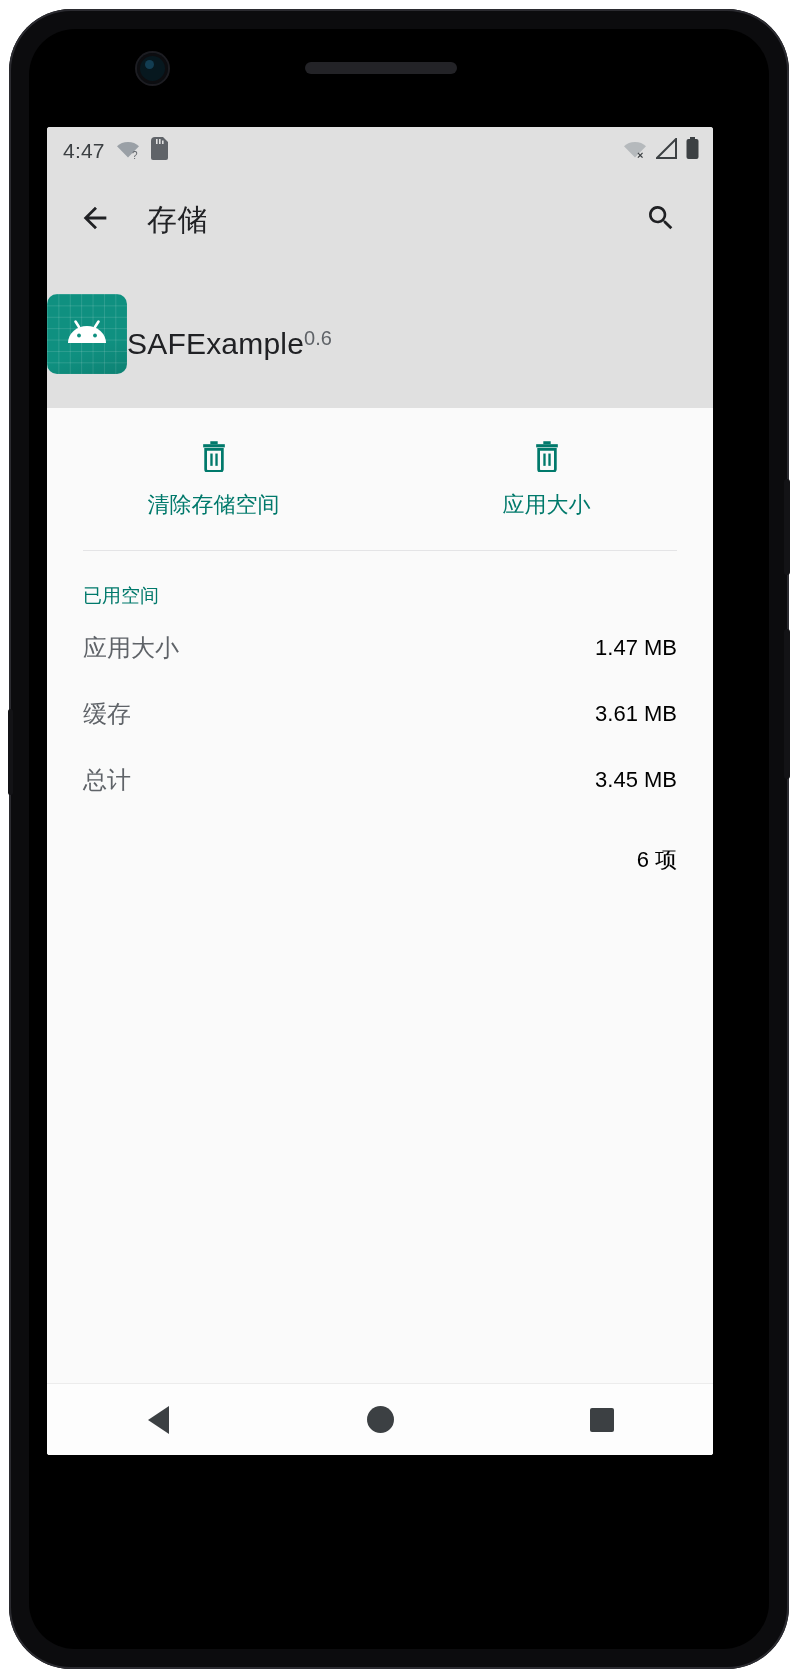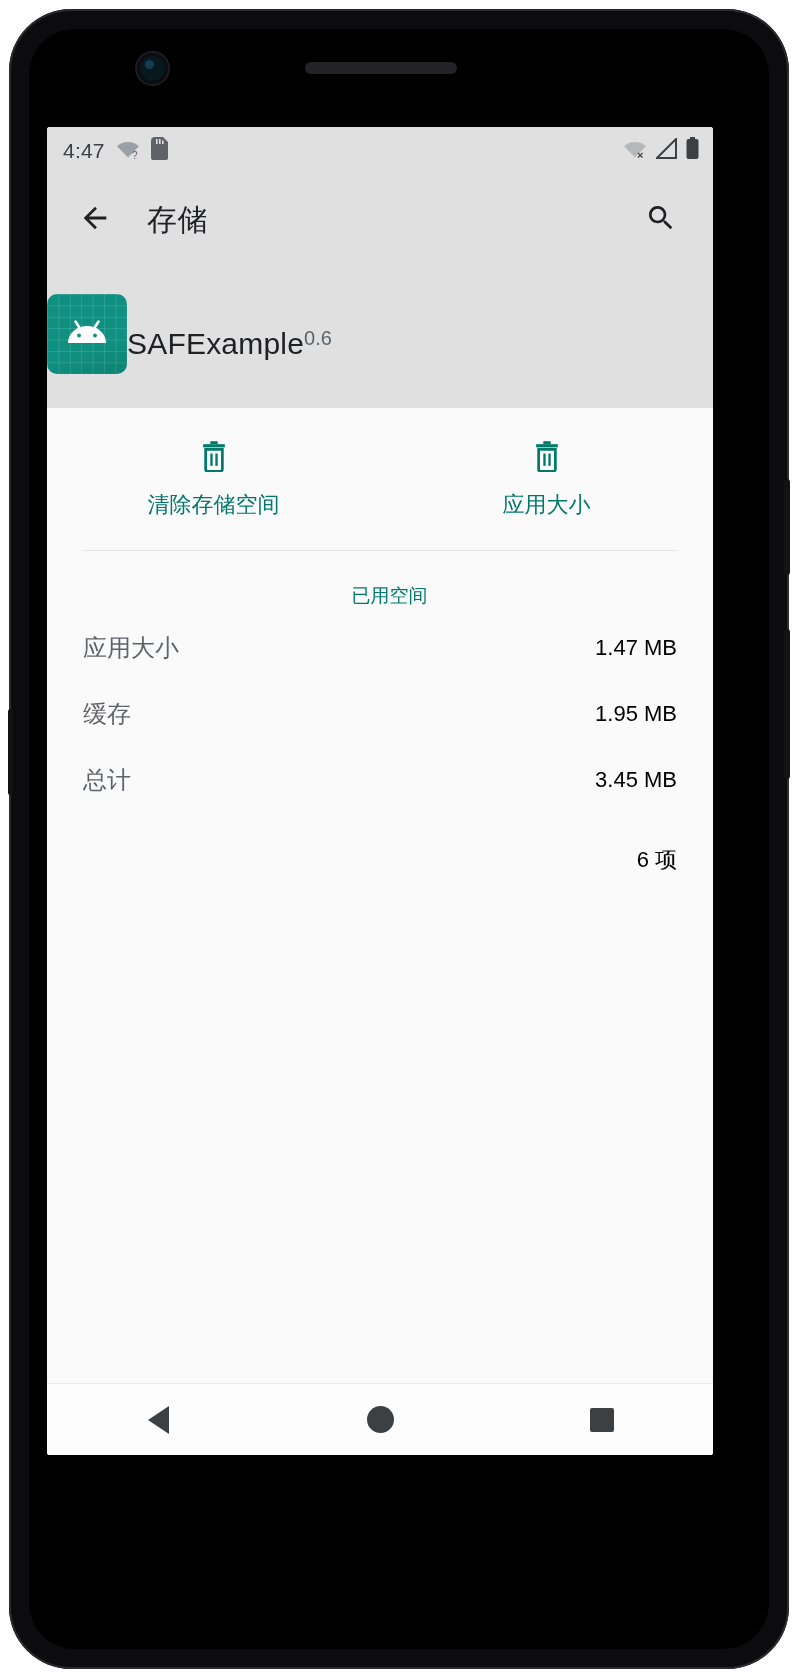--- a/index.html
+++ b/index.html
@@ -162,21 +162,20 @@
   .action-label {
     font-size: 22px; color: #00796b;
   }
   .divider {
     height: 1px; background: #e4e4e6;
     margin: 0 36px;
   }
   .section-title {
     font-size: 19px; color: #00796b;
     padding: 32px 17px 6px 36px;
-    text-align: center;
   }
   .rows { padding: 0 0 0 0; }
   .row {
     display: flex; align-items: center;
     padding: 0 36px 0 36px;
     height: 66px;
   }
   .row-label {
     font-size: 24px; color: #5f6368;
   }
@@ -345,21 +344,21 @@
 
         <div class="section-title">已用空间</div>
 
         <div class="rows">
           <div class="row">
             <span class="row-label">应用大小</span>
             <span class="row-value">1.47 MB</span>
           </div>
           <div class="row">
             <span class="row-label">缓存</span>
-            <span class="row-value">1.95 MB</span>
+            <span class="row-value">3.61 MB</span>
           </div>
           <div class="row">
             <span class="row-label">总计</span>
             <span class="row-value">3.45 MB</span>
           </div>
           <div class="row-spacer"></div>
           <div class="row">
             <span class="row-value">6 项</span>
           </div>
         </div>

